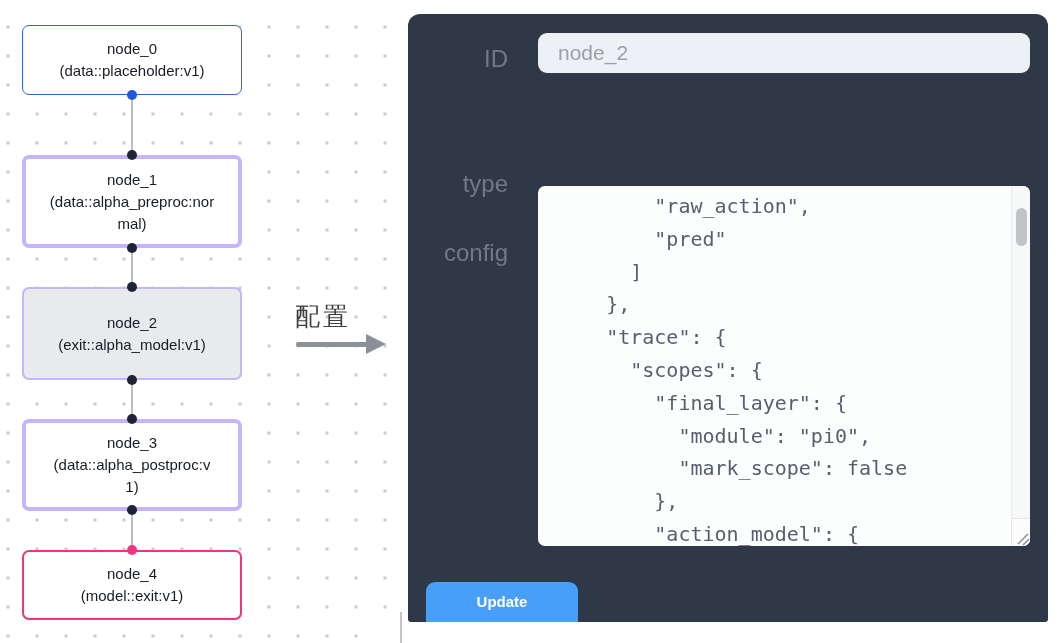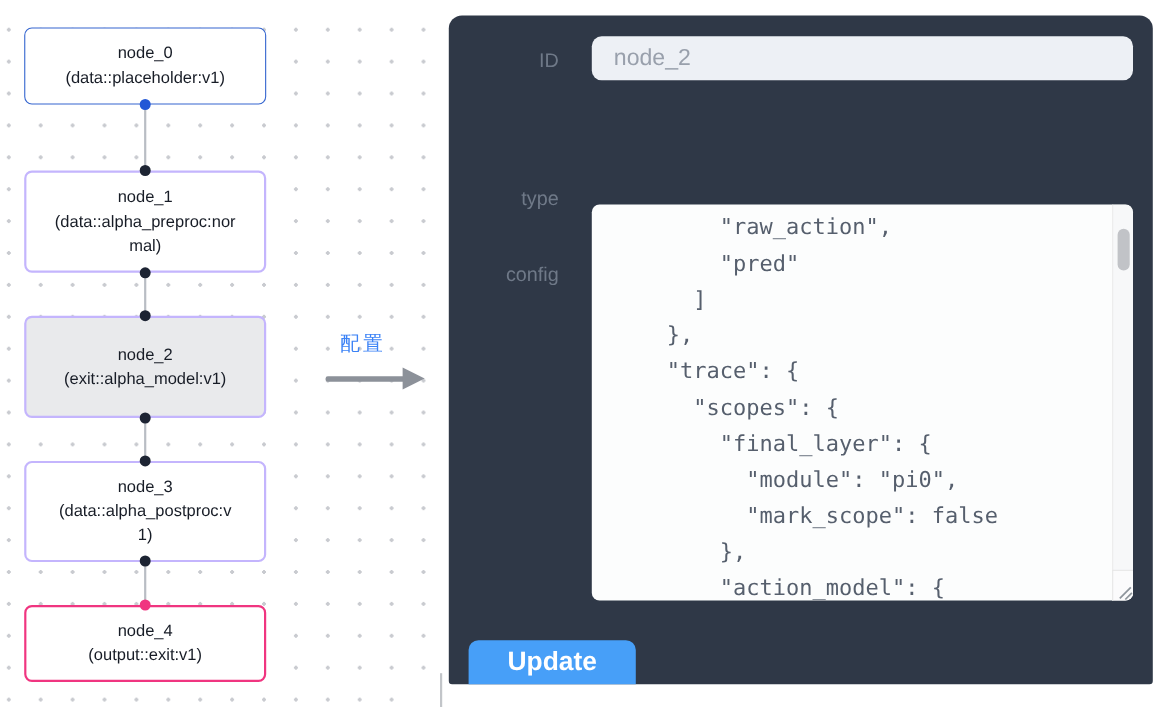--- a/index.html
+++ b/index.html
@@ -11,21 +11,21 @@
   #dot-grid { position:absolute; inset:0;
     background-image: radial-gradient(circle, #c9cbd0 1.6px, transparent 1.7px);
     background-size: 29px 29px; background-position: -6.5px 12.5px; }
   .white-patch { position:absolute; background:#ffffff; }
   #patch-bottom { left:370px; top:623px; width:692px; height:20px; }
   #patch-right  { left:1050px; top:14px; width:12px; height:609px; }
   #canvas-divider { position:absolute; left:400px; top:612px; width:2px; height:31px; background:#c2c5c9; }
 
   
   .node { position:absolute; left:22px; width:220px; background:#ffffff;
-          border:2px solid #c4b5fd; border-radius:7px;
+          border:4px solid #c4b5fd; border-radius:7px;
           display:flex; align-items:center; justify-content:center; }
   .node-text { width:170px; text-align:center; font-size:15px; line-height:22px;
                color:#171c26; word-break:break-all; }
   #node-0 { top:25px;  height:70px; border-color:#3465cf; border-width:1.8px; }
   #node-1 { top:155px; height:93px; }
   #node-2 { top:287px; height:93px; background:#e9eaec; border-width:2.6px; }
   #node-3 { top:419px; height:92px; }
   #node-4 { top:550px; height:70px; border-color:#f03580; border-width:2px; }
 
   .edge { position:absolute; left:131px; width:2px; background:#b9bdc4; }
@@ -36,33 +36,33 @@
 
   .port { position:absolute; left:127px; width:10px; height:10px; border-radius:50%;
           background:#1d2433; }
   #port-0b { top:90px;  background:#2257d6; }
   #port-1t { top:150px; } #port-1b { top:243px; }
   #port-2t { top:282px; } #port-2b { top:375px; }
   #port-3t { top:414px; } #port-3b { top:505px; }
   #port-4t { top:545px; background:#f03580; }
 
   
-  #transfer-label { position:absolute; left:309px; top:300px; font-size:18px;
-                    color:#3b82f6; letter-spacing:3px; }
+  #transfer-label { position:absolute; left:295px; top:300px; font-size:25px;
+                    color:#404040; letter-spacing:3px; }
   #arrow-line { position:absolute; left:296px; top:342px; width:74px; height:5px;
                 background:#8c9199; border-radius:2px; }
   #arrow-head { position:absolute; left:366px; top:334px; width:0; height:0;
                 border-left:20px solid #8c9199;
                 border-top:10.5px solid transparent; border-bottom:10.5px solid transparent; }
 
   
   #panel { position:absolute; left:408px; top:14px; width:640px; height:608px;
            background:#2f3847; border-radius:12px 12px 3px 3px; }
   .field-label { position:absolute; left:0; width:100px; text-align:right;
-                 font-size:18px; color:#6f7988;padding-left:20px; }
+                 font-size:24px; color:#6f7988;padding-left:20px; }
   #label-id     { top:31px; }
   #label-type   { top:108px;margin-top:48px; }
   #label-config { top:184px;margin-top:41px; }
   .field-input { position:absolute; left:130px; width:492px; border:none; outline:none;
                  background:#edf0f5; border-radius:9px; padding:0 20px;
                  font-size:21px; color:#99a0ac; font-family:"Liberation Sans", sans-serif; }
   #input-id   { top:19px; height:40px; }
   #input-type { top:96px; height:44px; }
 
   #config-box { position:absolute; left:130px; top:172px; width:492px; height:360px;
@@ -73,21 +73,21 @@
                  line-height:32.8px; color:#565f6d; }
   #scroll-track { position:absolute; right:0; top:0; bottom:0; width:19px;
                   background:#f7f8f9; border-left:1px solid #ebebeb; }
   #scroll-thumb { position:absolute; left:3.5px; top:22px; width:11px; height:38px;
                   border-radius:6px; background:#c1c3c7; }
   #resize-corner { position:absolute; right:0; bottom:0; width:19px; height:28px;
                    background:#fbfbfc; border-top:1px solid #e7e7e7; border-left:1px solid #e7e7e7;
                    display:flex; align-items:flex-end; justify-content:flex-end; }
   #update-button { position:absolute; left:18px; bottom:0; width:152px; height:40px;
                    background:#479ff8; border:none; border-radius:9px 9px 0 0;
-                   color:#ffffff; font-size:24px; font-weight:600; text-align:center;
+                   color:#ffffff; font-size:15px; font-weight:600; text-align:center;
                    line-height:40px; font-family:"Liberation Sans", sans-serif; cursor:pointer; }
 </style>
 </head>
 <body>
 
 <div id="stage">
   <div id="dot-grid"></div>
   <div id="patch-bottom" class="white-patch"></div>
   <div id="patch-right" class="white-patch"></div>
   <div id="canvas-divider"></div>
@@ -103,21 +103,21 @@
   <div id="node-1" class="node">
     <div class="node-text"><span>node_1</span><br><span>(data::alpha_preproc:normal)</span></div>
   </div>
   <div id="node-2" class="node">
     <div class="node-text"><span>node_2</span><br><span>(exit::alpha_model:v1)</span></div>
   </div>
   <div id="node-3" class="node">
     <div class="node-text"><span>node_3</span><br><span>(data::alpha_postproc:v1)</span></div>
   </div>
   <div id="node-4" class="node">
-    <div class="node-text"><span>node_4</span><br><span>(output::exit:v1)</span></div>
+    <div class="node-text"><span>node_4</span><br><span>(model::exit:v1)</span></div>
   </div>
 
   <div id="port-0b" class="port"></div>
   <div id="port-1t" class="port"></div>
   <div id="port-1b" class="port"></div>
   <div id="port-2t" class="port"></div>
   <div id="port-2b" class="port"></div>
   <div id="port-3t" class="port"></div>
   <div id="port-3b" class="port"></div>
   <div id="port-4t" class="port"></div>

